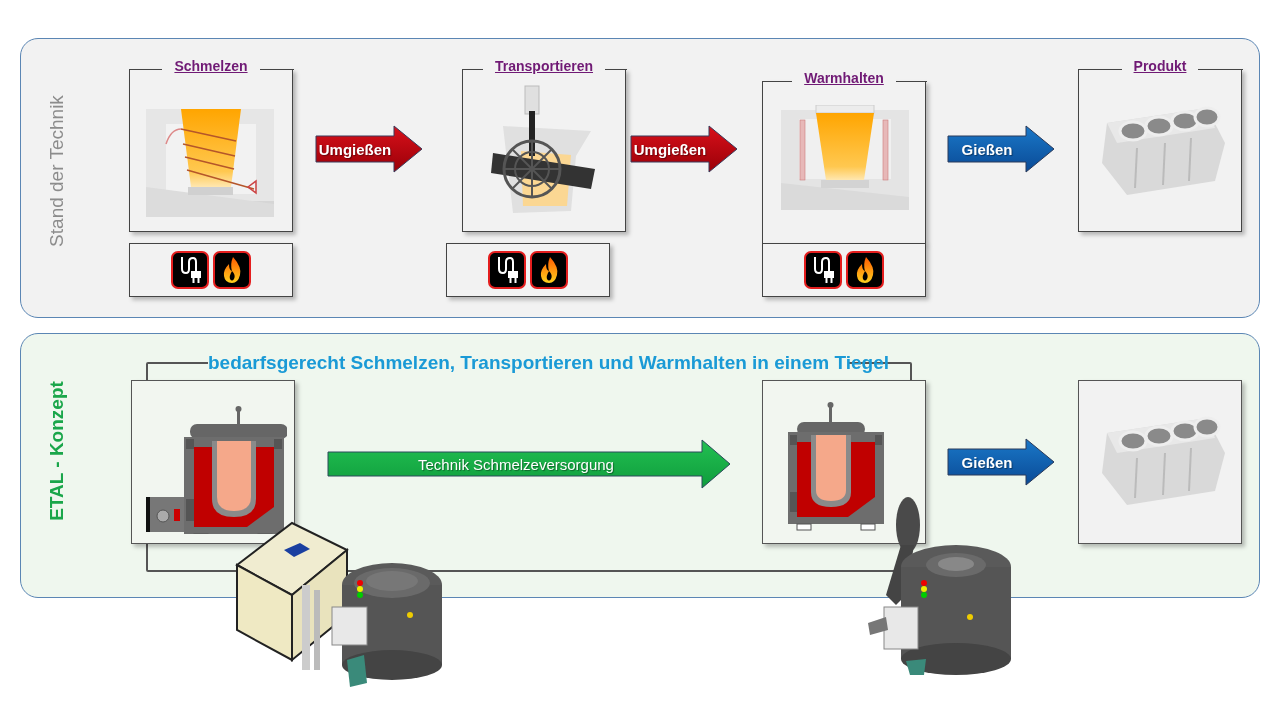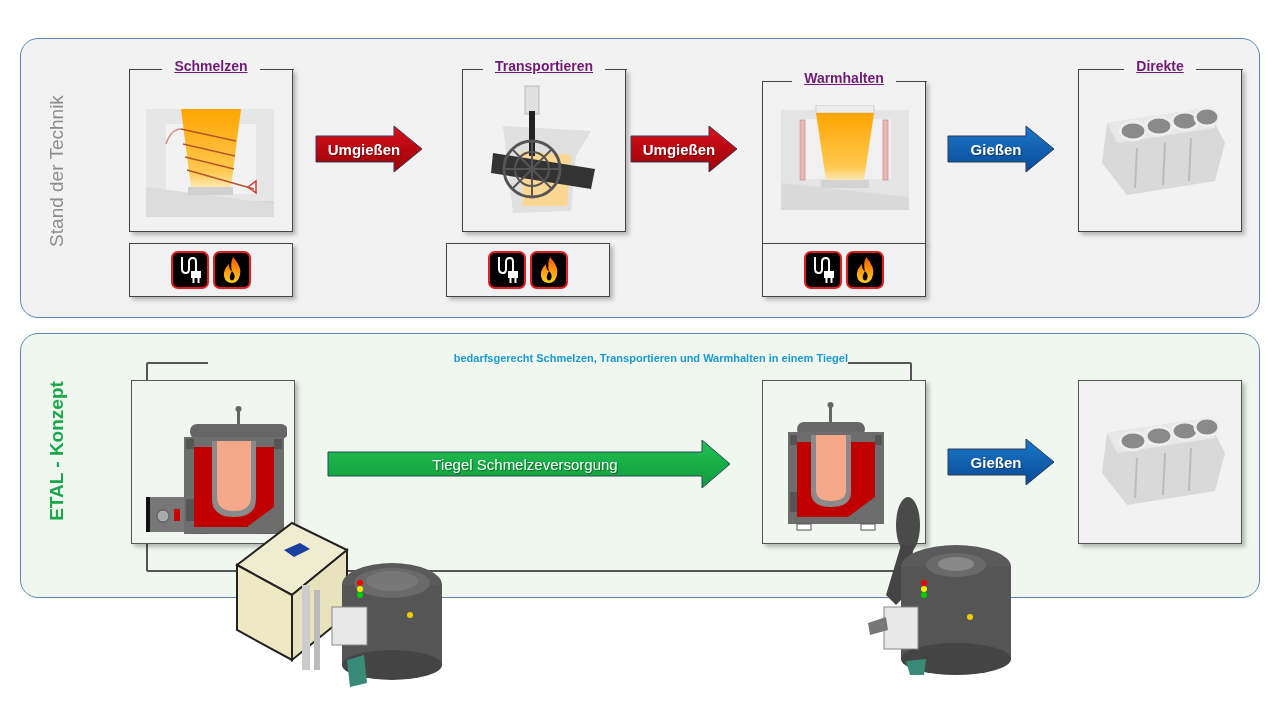--- a/index.html
+++ b/index.html
@@ -18,26 +18,26 @@
   .stage-title { position:absolute; top:-12px; left:0; right:0; text-align:center; }
   .stage-title span { background:#f2f2f2; color:#701a75; font-weight:bold; font-size:14px; padding:0 12px;text-decoration:underline; }
   .stage::before { content:""; position:absolute; left:-1.5px; right:-1.5px; top:0; border-top:1.5px solid #444; }
   .energy { position:absolute; border:1.5px solid #444; background:#f2f2f2; box-shadow:3px 3px 4px rgba(0,0,0,0.25);
             display:flex; justify-content:center; align-items:center; gap:4px; }
   .eicon { width:38px; height:38px; background:#000; border:2px solid #e41e1e; border-radius:7px; box-sizing:border-box;
            display:flex; justify-content:center; align-items:center; }
   .arrow { position:absolute; }
   .arrow svg { display:block; }
   .arrow .alabel { position:absolute; left:0; top:0; height:100%; display:flex; align-items:center; justify-content:center;
-                   color:#fff; font-size:15px; font-weight:bold; text-shadow:1px 1px 1px rgba(0,0,0,0.4);margin-left:9px; }
+                   color:#fff; font-size:15px; font-weight:bold; text-shadow:1px 1px 1px rgba(0,0,0,0.4); }
   .bstage { position:absolute; border:1.5px solid #555; background:#f2f6f0; box-shadow:3px 3px 4px rgba(0,0,0,0.25); }
   #bracket { position:absolute; left:146px; top:362px; width:762px; height:206px; border:2px solid #555;
              border-radius:2px; }
   #bracket-title { position:absolute; left:208px; top:352px; width:640px; text-align:right; background:#eff7ee;
-                   color:#1a9ad6; font-size:11px; font-weight:bold; white-space:nowrap; }
+                   color:#1a9ad6; font-size:19px; font-weight:bold; white-space:nowrap; }
   .machine { position:absolute; }
 </style>
 </head>
 <body>
 
 <div id="panel-top" class="panel"></div>
 <div id="label-top" class="vlabel">Stand der Technik</div>
 
 <div class="stage" style="left:129px;top:69px;width:162px;height:162px;">
   <div class="stage-title"><span>Schmelzen</span></div>
@@ -187,21 +187,21 @@
           <stop offset="0" stop-color="#1a78c8"></stop>
           <stop offset="1" stop-color="#0a4a96"></stop>
         </linearGradient>
       </defs>
   <polygon points="2,12 80,12 80,2 108,25 80,48 80,38 2,38" fill="url(#ba)" stroke="#2a3a5a" stroke-width="1"></polygon>
     </svg>
   <div class="alabel" style="width:82px">Gießen</div>
 </div>
 
 <div class="stage" style="left:1078px;top:69px;width:162px;height:162px;">
-  <div class="stage-title"><span>Direkte</span></div>
+  <div class="stage-title"><span>Produkt</span></div>
   <svg class="abs" style="left:18px;top:34px" width="130" height="95" viewBox="0 0 130 95">
     <polygon points="10,20 110,5 128,40 118,78 30,92 5,60" fill="#d9d9d9"></polygon>
     <polygon points="10,20 110,5 118,25 20,40" fill="#e8e8e8"></polygon>
     <g fill="#8a8a8a" stroke="#eee" stroke-width="3">
         <ellipse cx="36" cy="28" rx="13" ry="9"></ellipse>
         <ellipse cx="62" cy="23" rx="13" ry="9"></ellipse>
         <ellipse cx="88" cy="18" rx="13" ry="9"></ellipse>
         <ellipse cx="110" cy="14" rx="12" ry="9"></ellipse>
       </g>
     <g stroke="#bbb" stroke-width="2">
@@ -243,21 +243,21 @@
 <div class="arrow" style="left:326px;top:438px;width:410px;height:52px;">
   <svg width="410" height="52" viewBox="0 0 410 52">
       <defs>
         <linearGradient id="ga" x1="0" y1="0" x2="0" y2="1">
           <stop offset="0" stop-color="#22c052"></stop>
           <stop offset="1" stop-color="#0f9c3c"></stop>
         </linearGradient>
       </defs>
   <polygon points="2,14 376,14 376,2 404,26 376,50 376,38 2,38" fill="url(#ga)" stroke="#2a4a5a" stroke-width="1"></polygon>
     </svg>
-  <div class="alabel" style="width:380px;font-weight:normal;font-size:15px">Tiegel Schmelzeversorgung</div>
+  <div class="alabel" style="width:380px;font-weight:normal;font-size:15px">Technik Schmelzeversorgung</div>
 </div>
 
 <div class="bstage" style="left:762px;top:380px;width:162px;height:162px;">
   <svg class="abs" style="left:20px;top:16px" width="110" height="135" viewBox="0 0 110 135">
     <rect x="14" y="25" width="68" height="14" rx="7" fill="#666"></rect>
     <rect x="46" y="6" width="3" height="20" fill="#666"></rect>
       <circle cx="47.5" cy="8" r="3" fill="#666"></circle>
     <rect x="5" y="35" width="96" height="92" fill="#6d6d6d"></rect>
     <polygon points="14,45 92,45 92,100 65,120 14,120" fill="#c00000"></polygon>
     <path d="M28 38 V95 Q28 110 48 110 Q68 110 68 95 V38" fill="#8a8a8a"></path>

